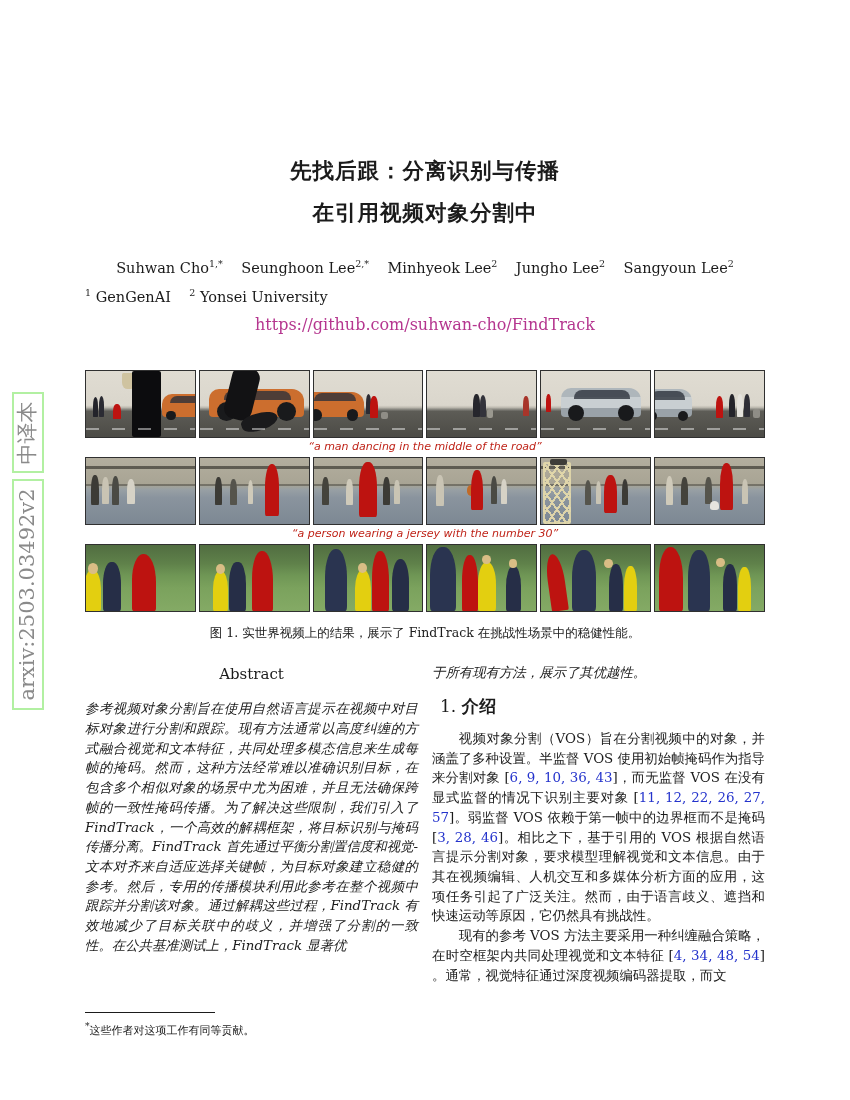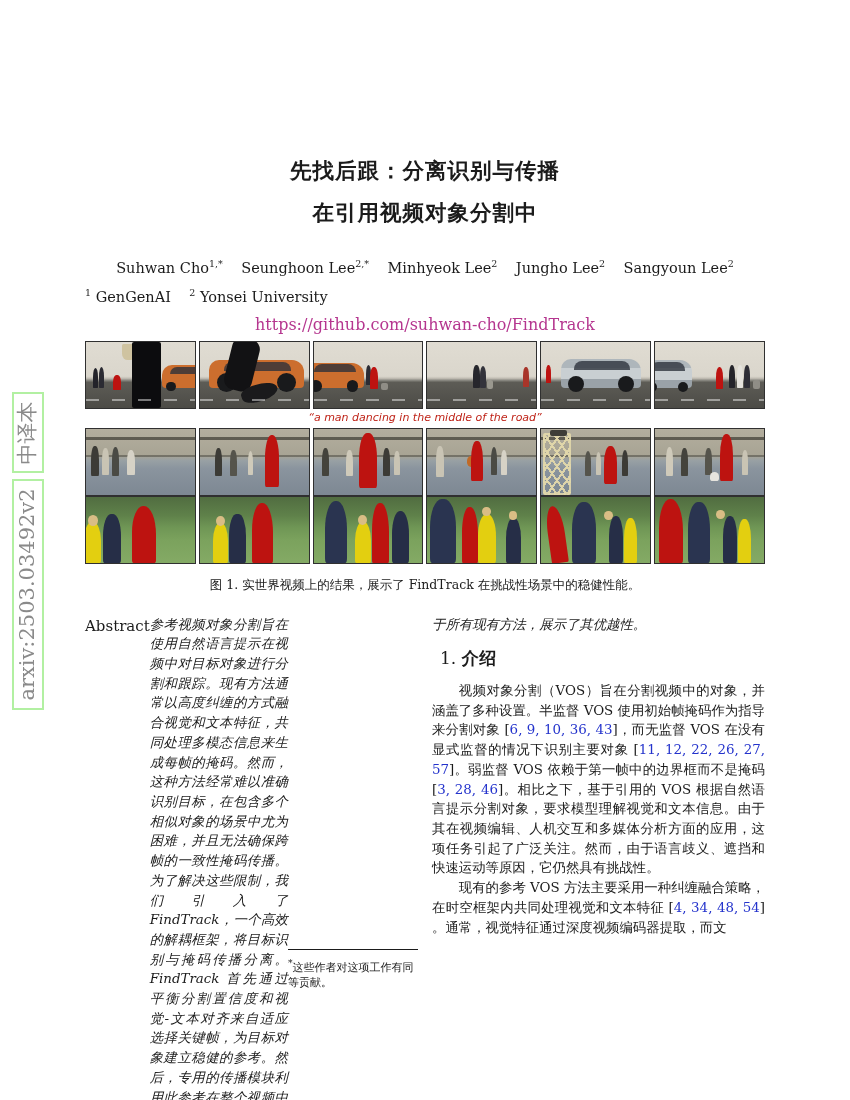--- a/index.html
+++ b/index.html
@@ -15,21 +15,21 @@
 
   
   .title{margin-top:150px;text-align:center;font-weight:bold;font-size:21.5px;line-height:42px;letter-spacing:1px;}
   .authors{margin-top:24px;text-align:center;font-size:14.5px;white-space:pre-wrap;}
   .authors sup,.affil sup{font-size:9.5px;}
   .affil{margin-top:11px;text-align:left;font-size:14.5px;white-space:pre-wrap;}
   .repo{margin-top:10px;text-align:center;font-size:16px;}
   .repo a{color:#b5368f;text-decoration:none;}
 
   
-  .figure{margin-top:7px;}
+  .figure{margin-top:36px;}
   .strip{display:flex;gap:3px;}
   .frame{position:relative;flex:1;height:66px;border:1px solid #303030;overflow:hidden;background:#cfcbc2;}
   .street{background:linear-gradient(180deg,#e0dcd2 0%,#dad6cc 52%,#c2beb4 55%,#8b8a83 58%,#5d5c56 61%,#4c4b46 100%);}
   .street::after{content:'';position:absolute;left:0;right:0;bottom:10%;height:2px;
      background:repeating-linear-gradient(90deg,rgba(255,255,255,.45) 0 13px,transparent 13px 26px);}
   .court{background:
      linear-gradient(180deg,transparent 0 12%,rgba(60,58,50,.7) 12% 17%,transparent 17% 40%,rgba(76,74,66,.55) 40% 42%,transparent 42%),
      linear-gradient(180deg,#b3ae9e 0%,#a8a494 40%,#98a0a4 48%,#8a949e 60%,#7d8893 100%);}
   .park{background:linear-gradient(180deg,#516d41 0%,#5f814a 28%,#6f9655 46%,#7ba25d 65%,#84aa65 100%);}
   .sh{position:absolute;border-radius:2px;}
@@ -38,21 +38,21 @@
   .car .win{position:absolute;top:6%;left:16%;right:14%;height:32%;background:rgba(42,48,58,.78);border-radius:8px 8px 0 0;}
   .car::before,.car::after{content:'';position:absolute;bottom:-16%;width:20%;aspect-ratio:1;background:#191a1c;border-radius:50%;}
   .car::before{left:9%;} .car::after{right:9%;}
   .strip-cap{text-align:center;font-family:"DejaVu Sans","Liberation Sans",sans-serif;
      font-style:italic;font-size:11px;color:#bf2318;margin:2px 0 4px;}
   .fig-cap{margin-top:13px;text-align:center;font-size:12.5px;color:#1b1b1b;}
 
   
   .cols{margin-top:21px;display:flex;gap:14px;height:375px;}
   .col{width:333px;font-size:13.4px;line-height:19.7px;text-align:justify;}
-  .col-left{display:flex;flex-direction:row;}
+  .col-left{display:flex;flex-direction:column;}
   .abs-head{text-align:center;font-size:15px;margin:2px 0 15px;font-style:normal;}
   .abs-body{font-style:italic;}
   .footnote{margin-top:auto;font-size:11px;line-height:15px;text-align:left;}
   .footnote-rule{width:130px;border-top:1px solid #1b1b1b;margin-bottom:5px;}
   .abs-cont{font-style:italic;}
   .sec-head{font-size:17px;margin:15px 8px 12px;font-weight:normal;}
   .sec-head .num{font-weight:normal;}
   .sec-head .tt{font-weight:bold;font-family:"DejaVu Sans","Liberation Sans",sans-serif;letter-spacing:.5px;}
   .para{margin:0;text-indent:2em;}
   .cite{color:#2433cc;}
@@ -167,20 +167,21 @@
           </div>
           <div class="frame court">
             <div class="pp" style="left: 10%; top: 28%; width: 6.5%; height: 44%; background: rgb(207, 202, 186);"></div>
             <div class="pp" style="left: 24%; top: 30%; width: 6%; height: 42%; background: rgb(68, 67, 60);"></div>
             <div class="pp" style="left: 46%; top: 30%; width: 6%; height: 40%; background: rgb(85, 84, 76);"></div>
             <div class="sh" style="left: 50%; top: 66%; width: 9%; height: 14%; background: rgb(230, 228, 222); border-radius: 50% 50% 30% 30%;"></div>
             <div class="pp" style="left: 60%; top: 8%; width: 12%; height: 72%; background: rgb(189, 19, 16);"></div>
             <div class="pp" style="left: 80%; top: 32%; width: 5.5%; height: 38%; background: rgb(201, 196, 180);"></div>
           </div>
         </div>
+      <div class="strip-cap">“a person wearing a jersey with the number 30”</div>
       <div class="strip">
           <div class="frame park">
             <div class="pp" style="left: -2%; top: 38%; width: 16%; height: 62%; background: rgb(227, 207, 16);"></div>
             <div class="sh" style="left: 2%; top: 28%; width: 9%; height: 16%; background: rgb(217, 189, 133); border-radius: 50%;"></div>
             <div class="pp" style="left: 16%; top: 26%; width: 16%; height: 74%; background: rgb(38, 46, 71);"></div>
             <div class="pp" style="left: 42%; top: 14%; width: 22%; height: 86%; background: rgb(189, 19, 16); border-radius: 46% 50% 6% 6%;"></div>
           </div>
           <div class="frame park">
             <div class="pp" style="left: 12%; top: 40%; width: 14%; height: 60%; background: rgb(227, 207, 16);"></div>
             <div class="sh" style="left: 15%; top: 30%; width: 8%; height: 15%; background: rgb(217, 189, 133); border-radius: 50%;"></div>

